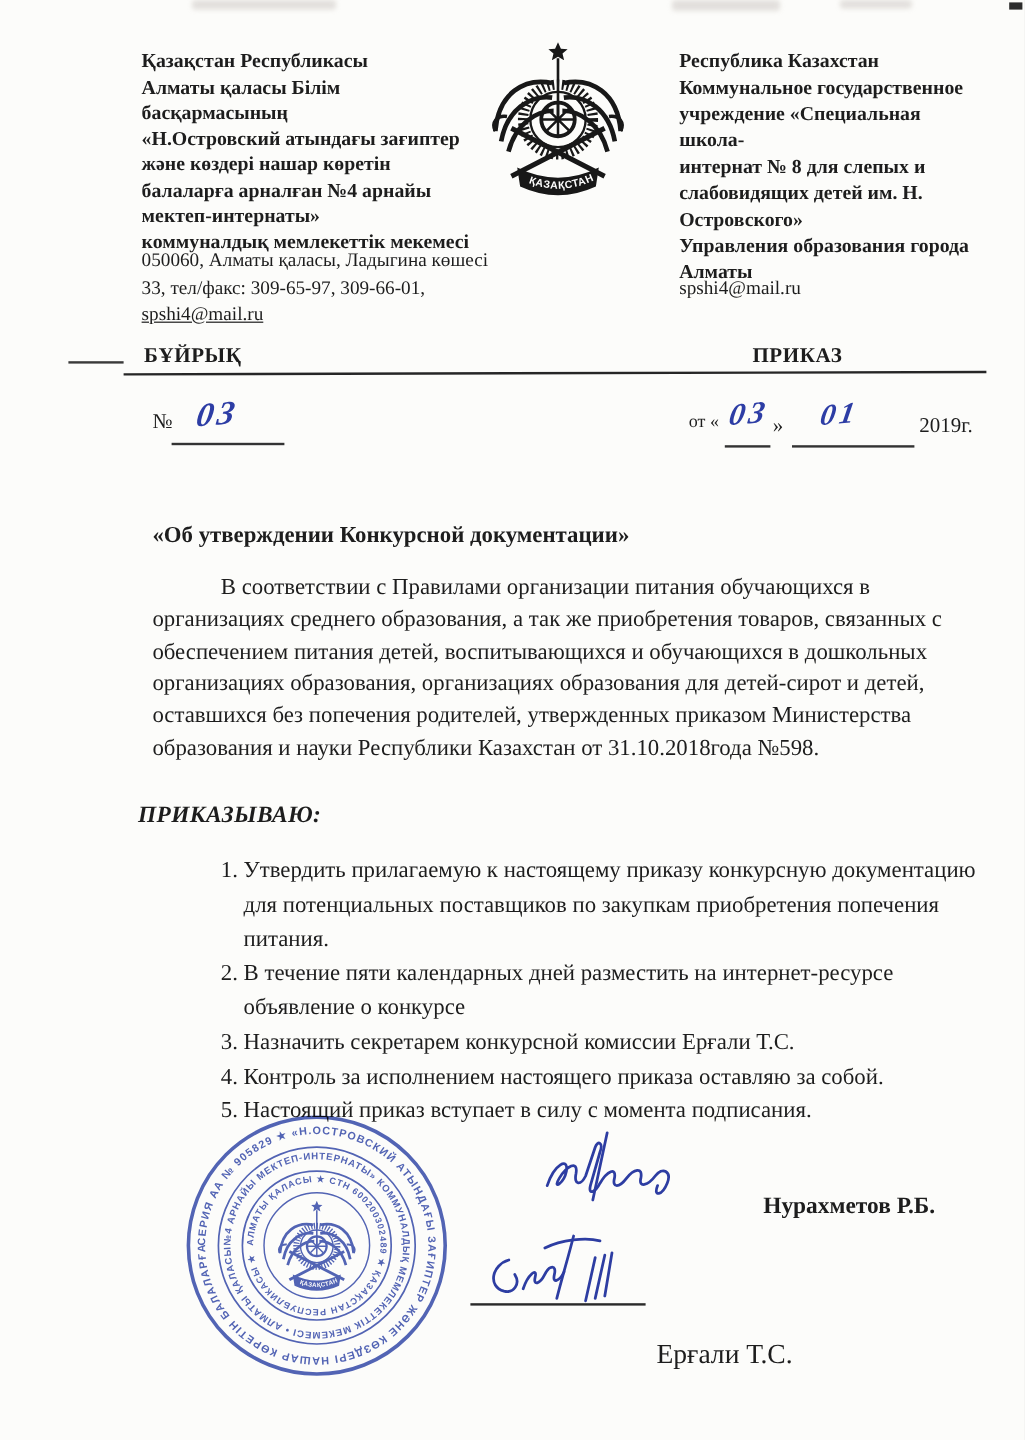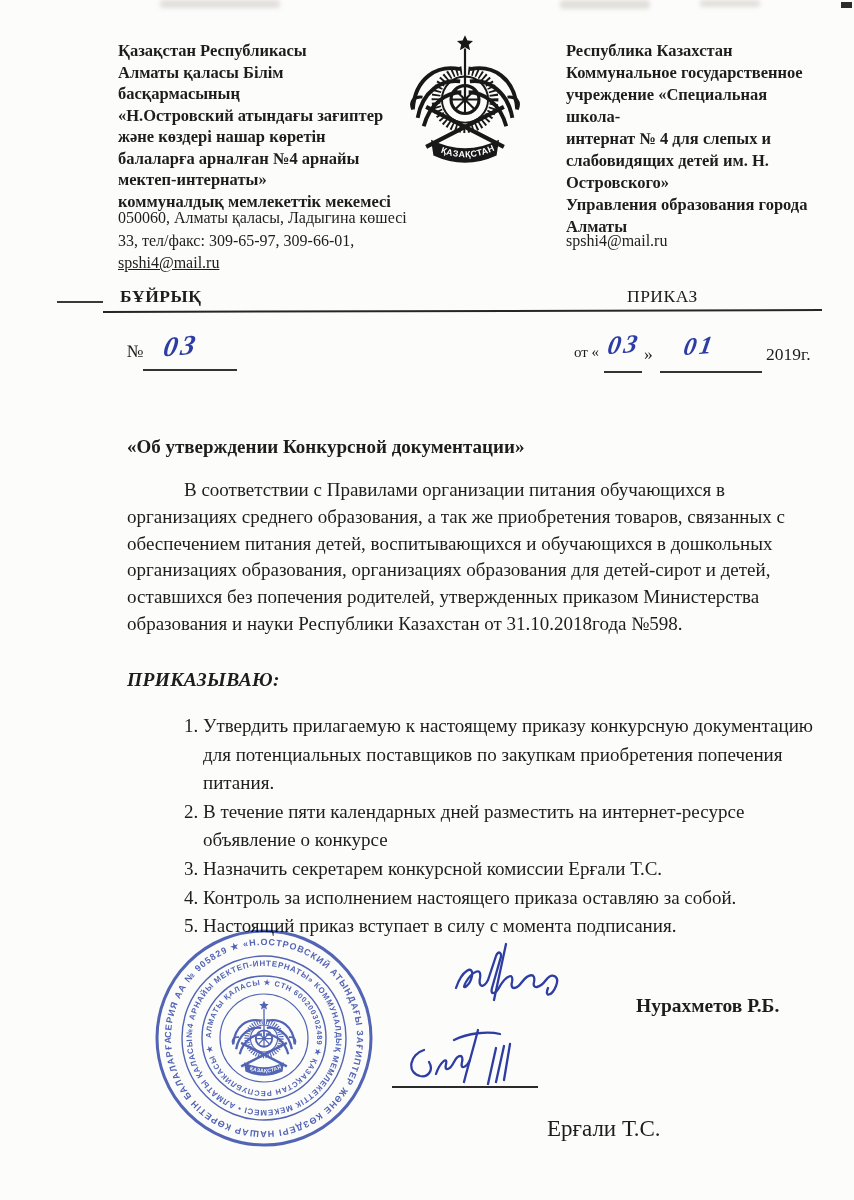--- a/index.html
+++ b/index.html
@@ -12,38 +12,38 @@
   }
   .abs { position:absolute; }
   .pre { white-space:pre-line; }
   .org-left  { left:118px; top:40px;  width:316px; font-weight:bold; font-size:16.5px; line-height:21.5px; }
   .org-right { left:566px; top:40px;  width:252px; font-weight:bold; font-size:16.5px; line-height:22px; }
   .addr-left { left:118px; top:207px; width:336px; font-size:16px; line-height:22.5px; }
   .addr-right{ left:566px; top:207px; width:266px; font-size:16px; line-height:22.5px; }
   .email-u { text-decoration:underline; }
   .emblem-svg { left:402px; top:34px; width:126px; height:136px; color:#181818; }
   .lbl-buyryk { left:120px; top:286px; font-size:17.5px; font-weight:bold; letter-spacing:.5px; }
-  .lbl-prikaz { left:627px; top:286px; font-size:17.5px; font-weight:normal; letter-spacing:.5px;text-align:right; }
+  .lbl-prikaz { left:627px; top:286px; font-size:17.5px; font-weight:bold; letter-spacing:.5px;text-align:right; }
   .rule-main { left:103px; top:310px; width:719px; height:2.4px; background:#262626; transform:rotate(-0.15deg); }
   .rule-frag { left:57px;  top:301px; width:46px;  height:2px;   background:#3a3a3a; }
   .num-prefix { left:127px; top:341px; font-size:17.5px; }
   .num-line   { left:143px; top:369px; width:94px; height:1.8px; background:#333; }
   .date-prefix{ left:574px; top:344px; font-size:15px; }
   .date-line-day  { left:604px; top:371px; width:38px;  height:1.8px; background:#333; }
   .date-quote     { left:644px; top:344px; font-size:17.5px; }
   .date-line-month{ left:660px; top:371px; width:102px; height:1.8px; background:#333; }
   .date-year      { left:766px; top:344px; font-size:17.5px; }
   .hand { font-style:italic; color:#2d3da5; font-size:28px; letter-spacing:3px;
           transform:skewX(-14deg) rotate(-5deg); font-weight:bold; }
   .hand-num   { left:164px; top:330px; }
   .hand-day   { left:608px; top:330px; font-size:26px; }
   .hand-month { left:684px; top:332px; font-size:25px; }
   .doc-title { left:127px; top:436px; font-size:19px; font-weight:bold; }
   .paragraph { left:127px; top:477px; width:699px; font-size:19px; line-height:26.8px; text-indent:57px; }
-  .resolve   { left:127px; top:669px; font-size:19.5px; font-weight:bold; font-style:italic; letter-spacing:.3px; }
+  .resolve   { left:115px; top:669px; font-size:19.5px; font-weight:bold; font-style:italic; letter-spacing:.3px; }
   .order-list { left:127px; top:712px; width:699px; font-size:19px; line-height:28.6px; }
   .order-list ol { padding-left:76px; }
   .sig-row-label { left:127px; top:995px; font-size:19.5px; font-weight:bold; }
   .sig-row-name  { left:636px; top:995px; font-size:19.5px; font-weight:bold; }
   .ack-label { left:127px; top:1060px; font-size:19.5px; font-weight:bold; }
   .ack-line  { left:392px; top:1086px; width:146px; height:2px; background:#2a2a2a; }
   .ack-name  { left:547px; top:1116px; font-size:23px; }
   .stamp-svg { left:150px; top:924px; width:228px; height:228px; opacity:.88; mix-blend-mode:multiply; }
   .sig1-svg { left:448px; top:936px; width:135px; height:84px; mix-blend-mode:multiply; }
   .sig2-svg { left:396px; top:1018px; width:125px; height:82px; mix-blend-mode:multiply; }
@@ -100,21 +100,21 @@
 мектеп-интернаты»
 коммуналдық мемлекеттік мекемесі</div>
 
   <svg class="abs emblem-svg" viewBox="0 0 100 112">
     <use href="#kz-emblem"></use>
   </svg>
 
   <div class="abs org-right pre">Республика Казахстан
 Коммунальное государственное
 учреждение «Специальная школа-
-интернат № 4 для слепых и
+интернат № 8 для слепых и
 слабовидящих детей им. Н.
 Островского»
 Управления образования города
 Алматы</div>
 
   <div class="abs addr-left">
     <span class="pre">050060, Алматы қаласы,  Ладыгина көшесі
 33,  тел/факс: 309-65-97, 309-66-01,</span><br>
     <span class="email-u">spshi4@mail.ru</span>
   </div>

